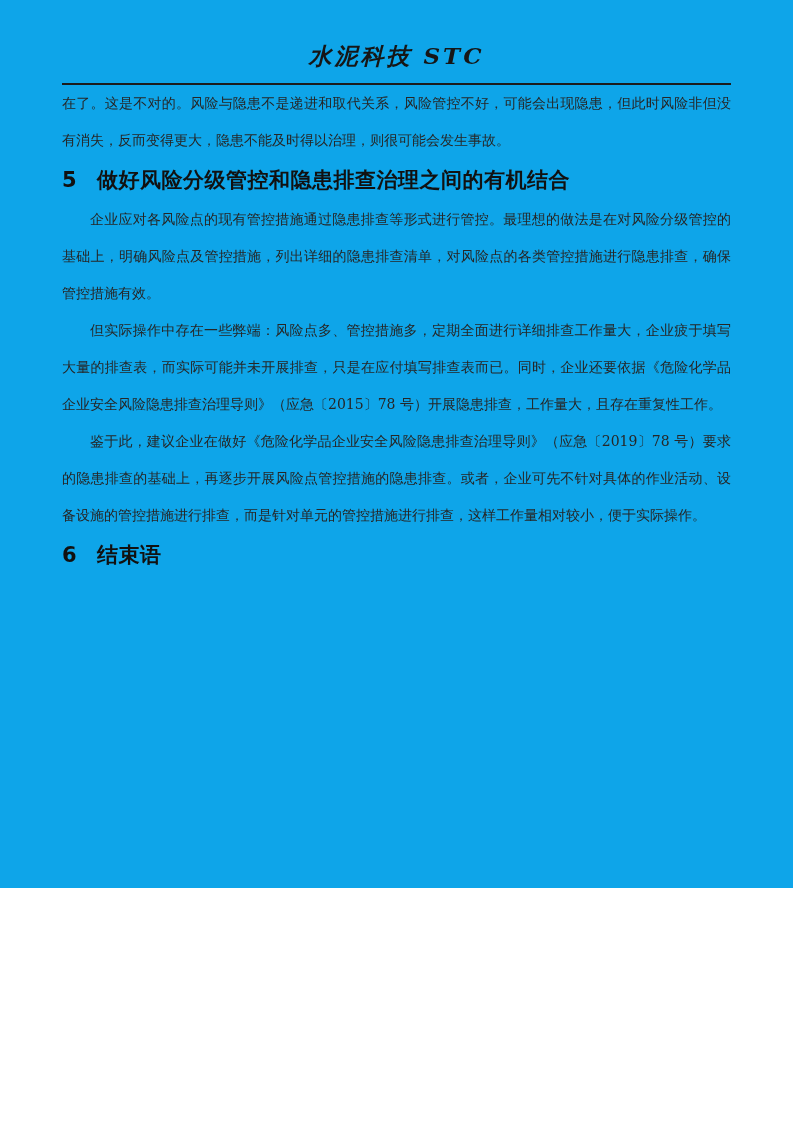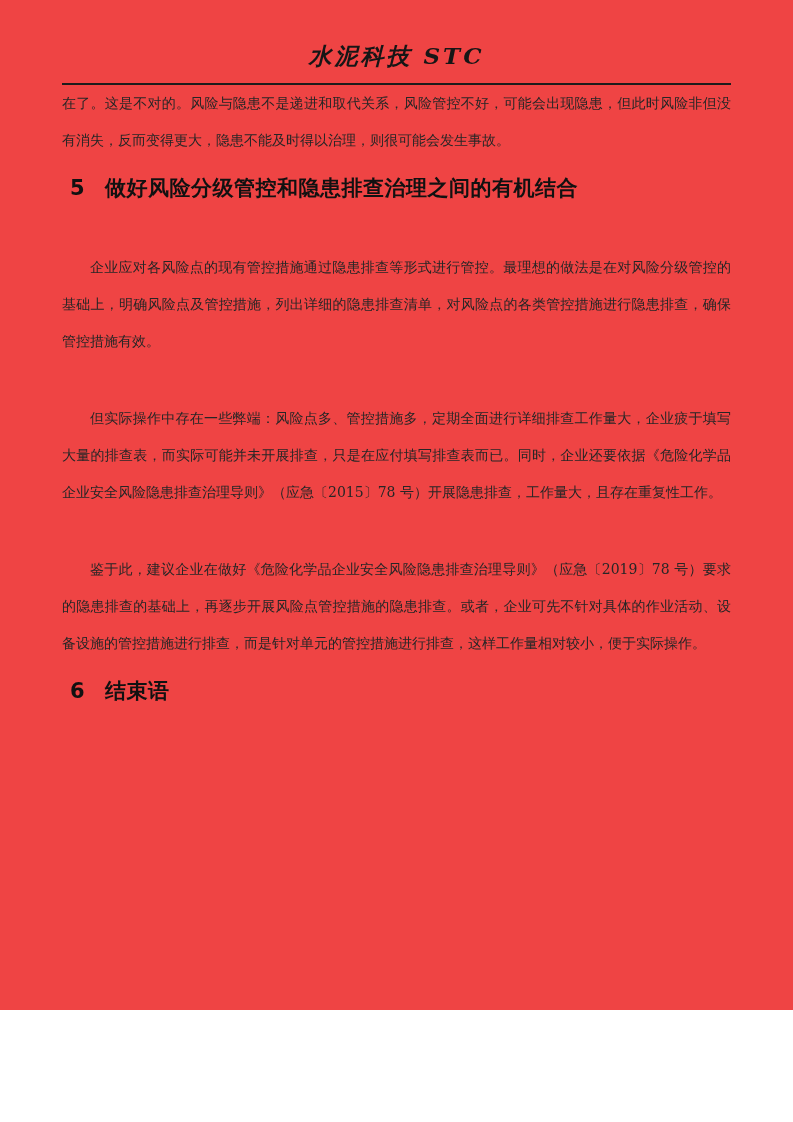--- a/index.html
+++ b/index.html
@@ -3,22 +3,22 @@
 <meta charset="utf-8">
 <style>
   html, body {
     margin: 0;
     padding: 0;
     background: #ffffff;
   }
   .page {
     position: relative;
     width: 793px;
-    height: 1010px;
-    background: #ef4444;
+    height: 888px;
+    background: #0ea5e9;
     color: #1f1f1f;
     font-family: "DejaVu Serif", "Liberation Serif", serif;
     overflow: hidden;
     box-sizing: border-box;
   }
   .content {
     padding: 40px 62px 0 62px;
   }
   
   .journal-title {
@@ -38,25 +38,24 @@
   
   .body-text {
     margin: 0;
     font-size: 14px;
     line-height: 37px;
     text-align: justify;
     color: #262626;
   }
   .body-text.indent {
     text-indent: 2em;
-    margin-top: 40px;
   }
   
   .section-heading {
-    margin: 8px;
+    margin: 0;
     font-family: "DejaVu Sans", "Liberation Sans", sans-serif;
     font-weight: bold;
     font-size: 21px;
     line-height: 42px;
     color: #111111;
     letter-spacing: 0.5px;
   }
   .section-number {
     display: inline-block;
     margin-right: 0.95em;

